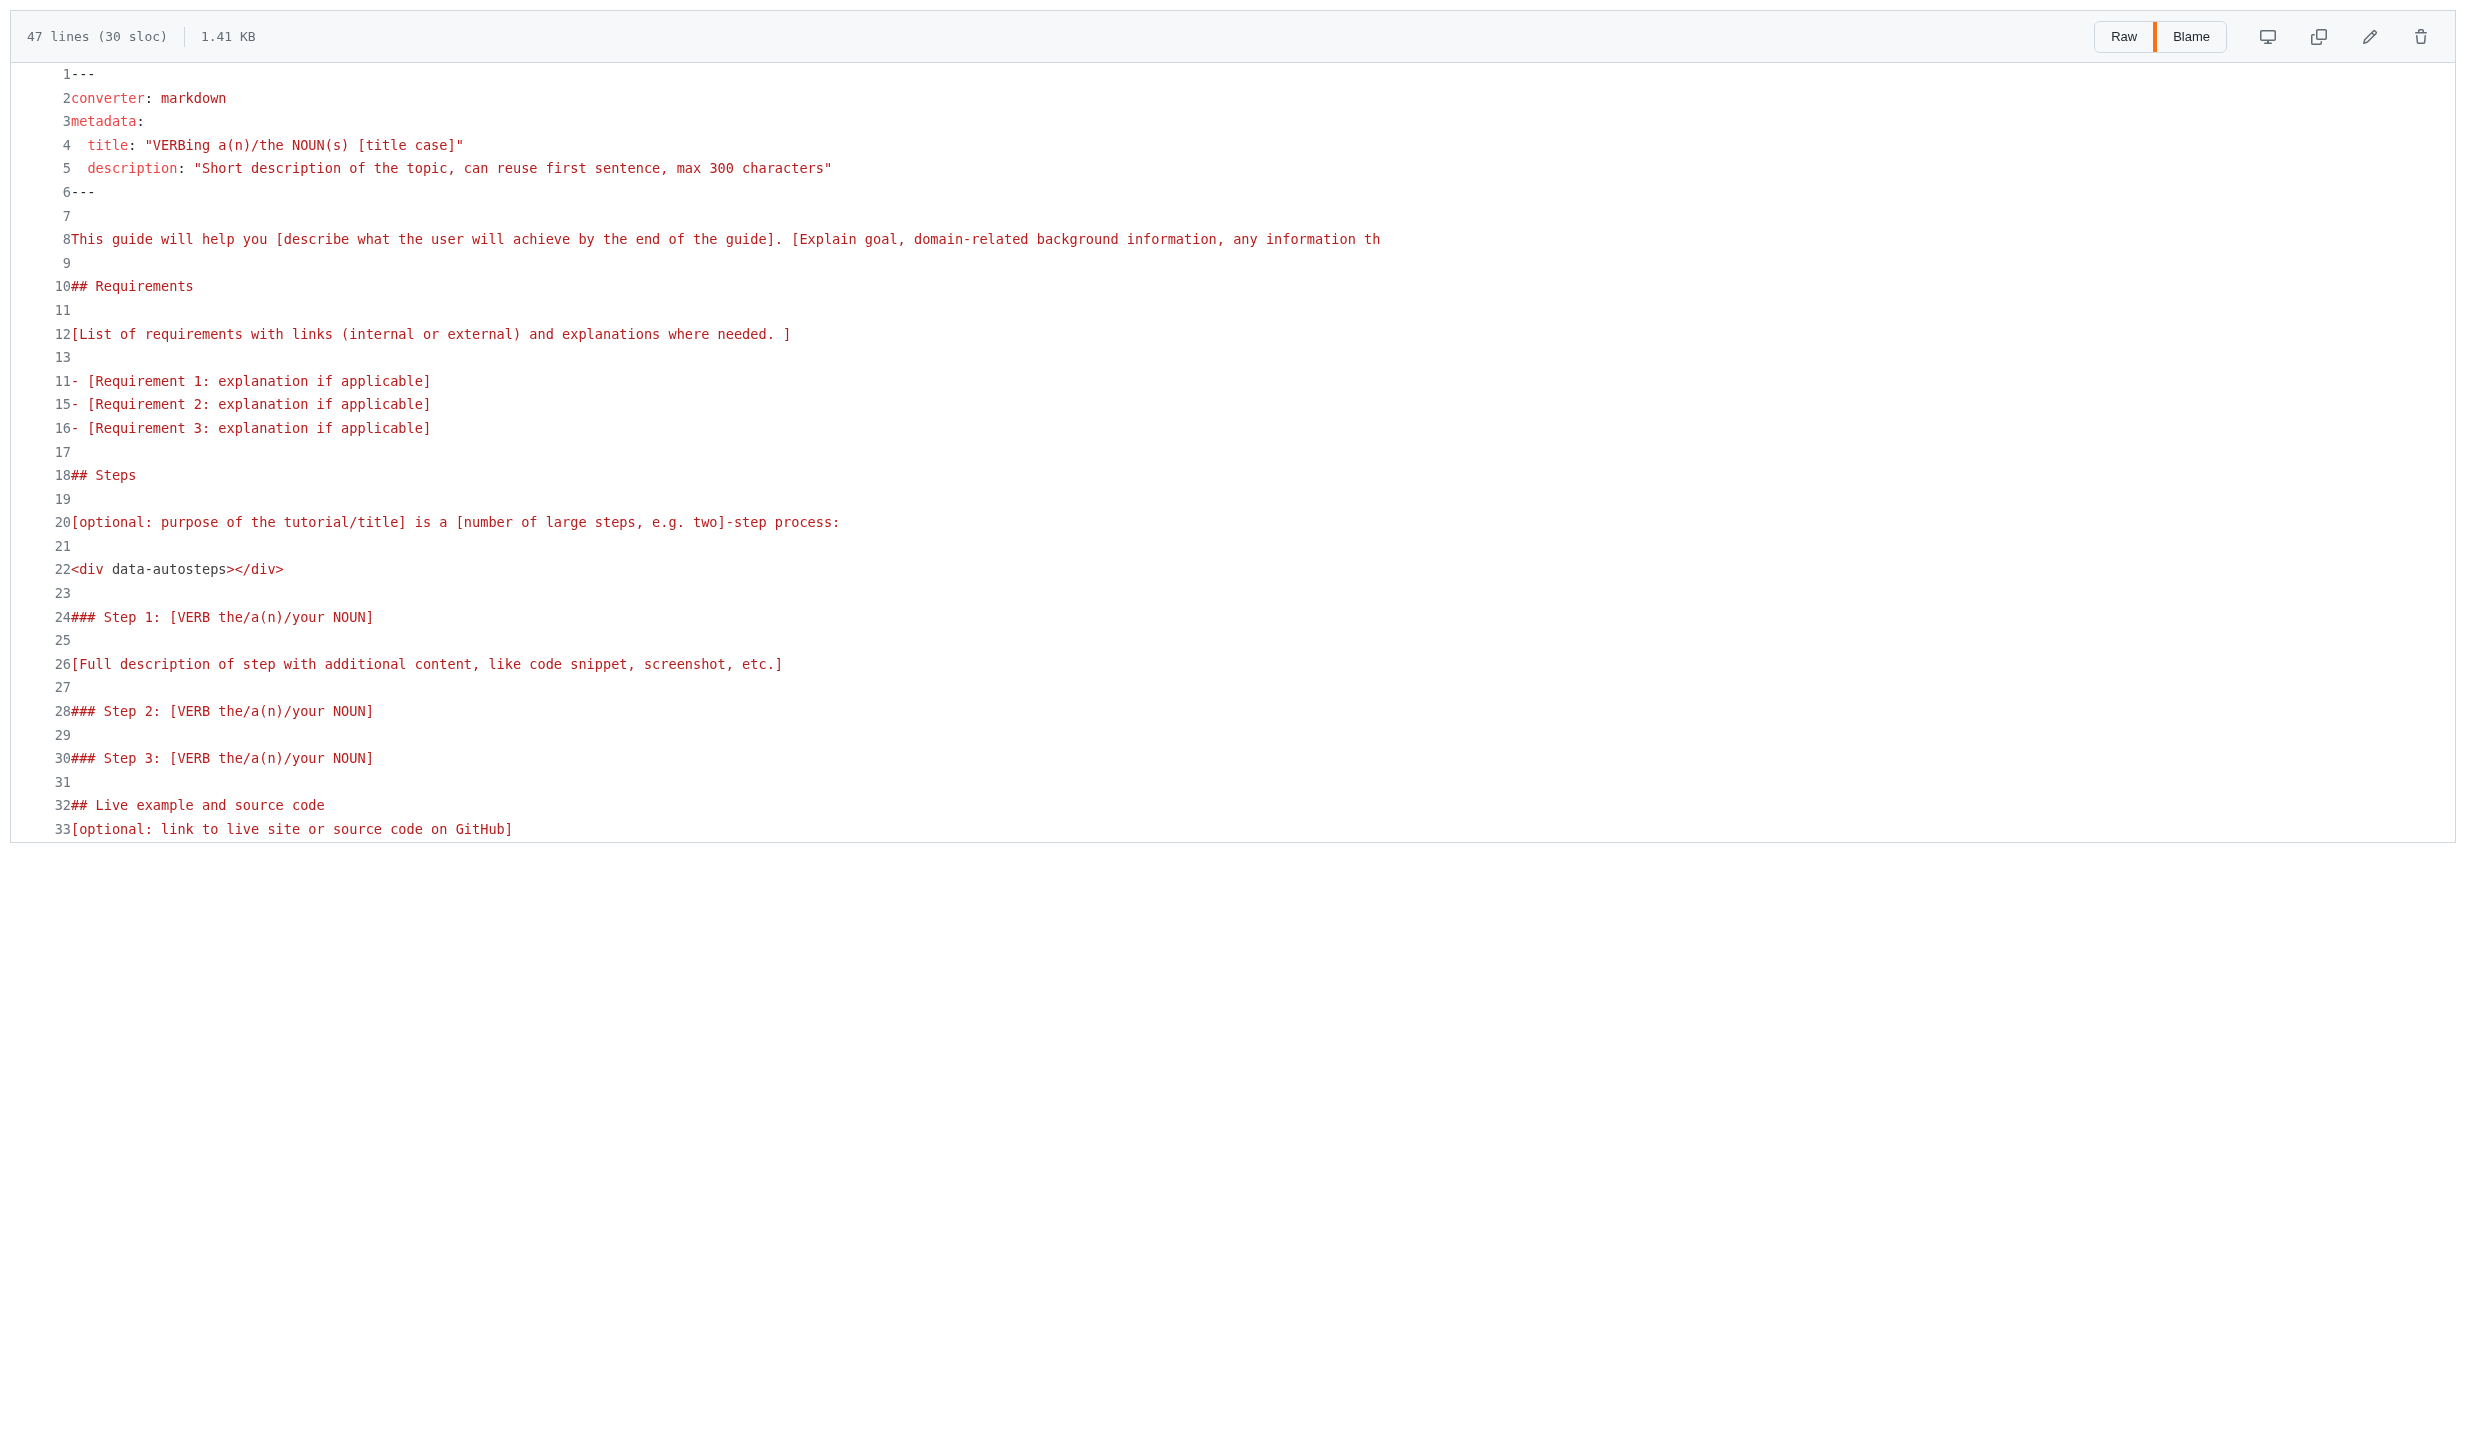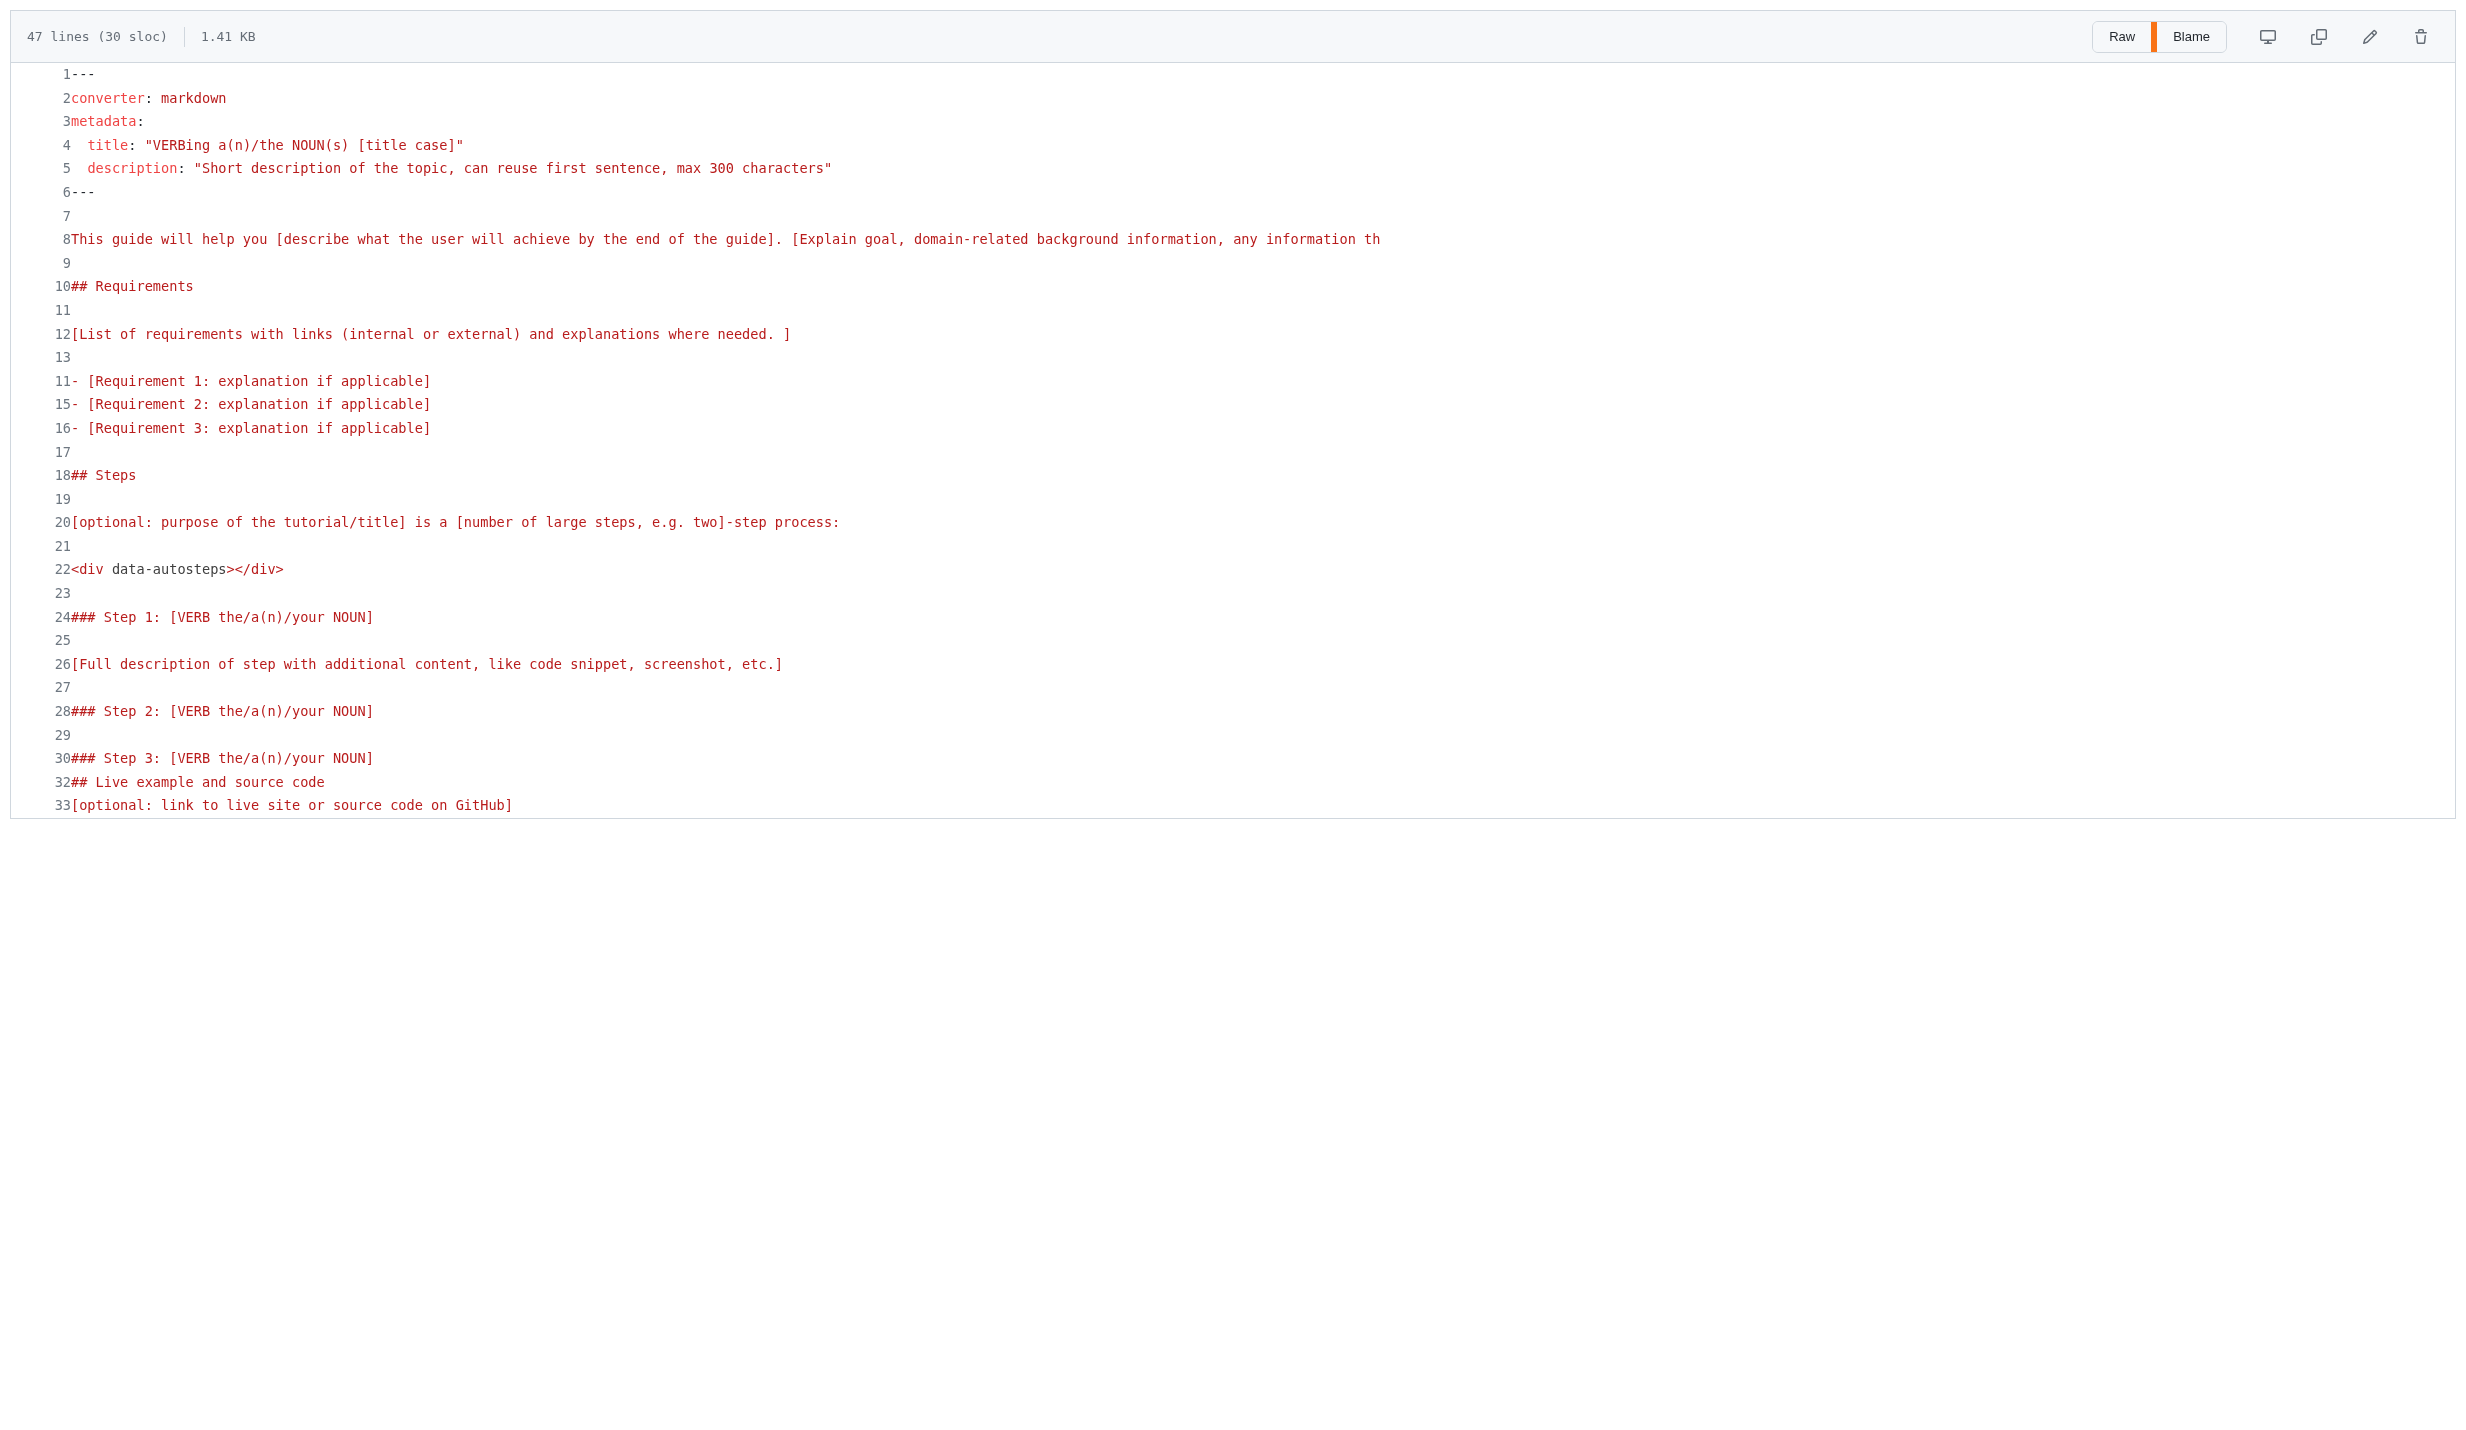--- a/index.html
+++ b/index.html
@@ -56,21 +56,21 @@
       padding: 5px 16px;
       font-size: 13px;
       font-weight: 500;
       line-height: 20px;
       background: #f6f8fa;
       border: none;
       cursor: pointer;
       color: #24292f;
     }
     .btn-group .btn + .btn {
-      border-left: 6px solid #f97316;
+      border-left: 4px solid #f97316;
     }
     .icon-btn {
       width: 36px;
       height: 32px;
       display: flex;
       align-items: center;
       justify-content: center;
       background: transparent;
       border: none;
       border-radius: 6px;
@@ -270,20 +270,24 @@
           </tr>
           <tr>
             <td class="line-number">29</td>
             <td class="line-content">&nbsp;</td>
           </tr>
           <tr>
             <td class="line-number">30</td>
             <td class="line-content"><span class="pl-s">### Step 3: [VERB the/a(n)/your NOUN]</span></td>
           </tr>
           <tr>
+            <td class="line-number">31</td>
+            <td class="line-content">&nbsp;</td>
+          </tr>
+          <tr>
             <td class="line-number">32</td>
             <td class="line-content"><span class="pl-s">## Live example and source code</span></td>
           </tr>
           <tr>
             <td class="line-number">33</td>
             <td class="line-content"><span class="pl-s">[optional: link to live site or source code on GitHub]</span></td>
           </tr>
         </tbody>
     </table>
   </div>

